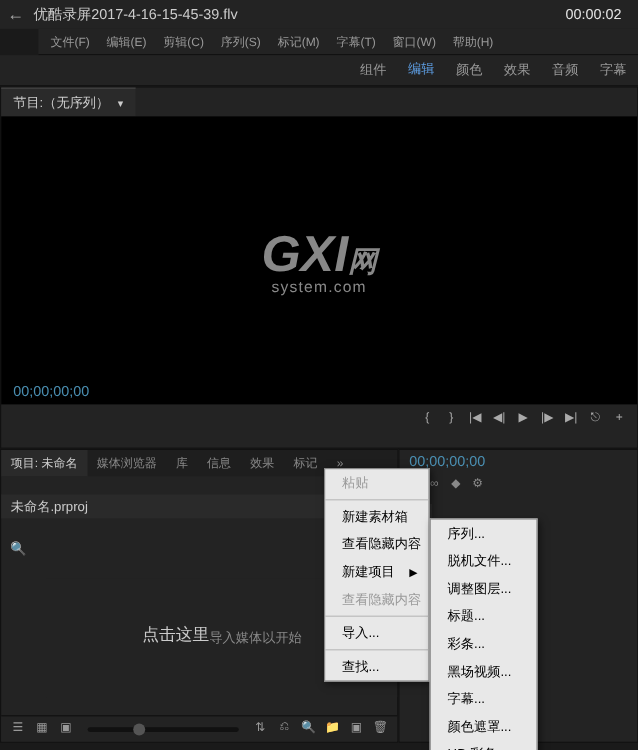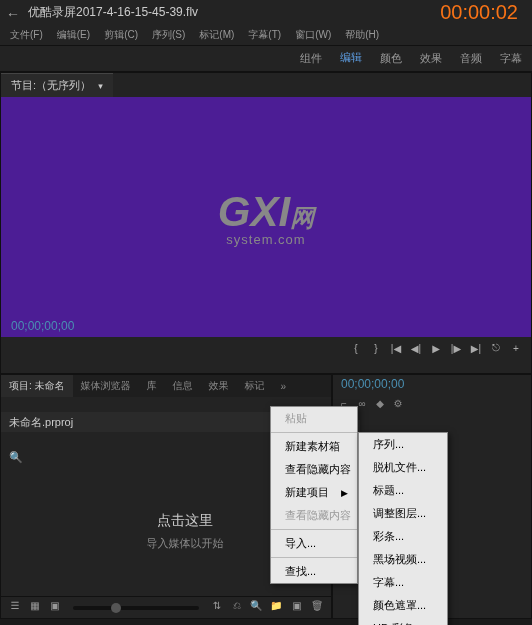--- a/index.html
+++ b/index.html
@@ -1,50 +1,50 @@
 <!DOCTYPE html>
 <html><head>
   <meta charset="utf-8">
   <style>
     * { margin: 0; padding: 0; box-sizing: border-box; font-family: "Microsoft YaHei", sans-serif; }
     body { width: 532px; height: 625px; background: #1a1a1a; color: #ccc; font-size: 11px; overflow: hidden; position: relative; }
     
     .titlebar { height: 24px; background: #232323; display: flex; align-items: center; padding: 0 6px; }
     .back-arrow { color: #aaa; font-size: 14px; margin-right: 8px; cursor: pointer; }
     .title-text { color: #ccc; font-size: 12px; flex: 1; }
-    .timecode-top { color: #f97316; font-size: 20px; margin-right: 8px; }
-    
-    .menubar { height: 22px; background: #232323; display: flex; align-items: center; padding: 0 4px; gap: 2px; border-bottom: 1px solid #111; }
+    .timecode-top { color: #e5e5e5; font-size: 12px; margin-right: 8px; }
+    
+    .menubar { height: 22px; background: #232323; display: flex; align-items: center; padding: 0 4px; gap: 2px; border-bottom: 1px solid #111; margin-left: 32px; }
     .menu-item { color: #999; padding: 2px 6px; font-size: 10px; cursor: pointer; }
     
     .workspace-tabs { height: 26px; background: #232323; display: flex; align-items: center; justify-content: flex-end; padding: 0 8px; gap: 14px; border-bottom: 1px solid #111; }
     .ws-tab { color: #999; font-size: 11px; cursor: pointer; padding: 16px 2px; }
     .ws-tab.active { color: #5d9ce0; border-bottom: 2px solid #5d9ce0; }
     
     .program-panel { height: 302px; background: #232323; border: 1px solid #111; position: relative; }
     .panel-tab { background: #2a2a2a; color: #ccc; font-size: 11px; padding: 4px 10px; display: inline-block; border-top: 1px solid #444; }
     .panel-tab .dropdown { margin-left: 4px; font-size: 9px; }
-    .viewer { width: 100%; height: 240px; background: #4c1d95; position: relative; padding-left: 34px; }
+    .viewer { width: 100%; height: 240px; background: #000000; position: relative; padding-left: 34px; }
     .watermark { position: absolute; left: 50%; top: 50%; transform: translate(-50%, -50%); font-family: Georgia, serif; color: #888; text-align: center; }
     .watermark .big { font-size: 42px; font-style: italic; font-weight: bold; }
     .watermark .sub { font-size: 13px; letter-spacing: 1px; margin-top: -4px; }
     .timecode-viewer { position: absolute; bottom: 4px; left: 10px; color: #4a8fb2; font-size: 12px; }
     .transport { height: 22px; display: flex; align-items: center; justify-content: flex-end; padding: 0 8px; gap: 6px; }
     .transport-btn { color: #aaa; font-size: 10px; cursor: pointer; width: 14px; text-align: center; }
     
     .lower { display: flex; height: 245px; }
     .project-panel { width: 332px; background: #232323; border: 1px solid #111; display: flex; flex-direction: column; position: relative; gap: 15px; }
     .panel-tabs-row { height: 22px; display: flex; align-items: center; background: #1e1e1e; }
     .ptab { color: #888; font-size: 10px; padding: 4px 8px; cursor: pointer; white-space: nowrap; }
     .ptab.active { background: #2a2a2a; color: #ccc; }
     .project-name-row { height: 20px; display: flex; align-items: center; padding: 0 8px; background: #2a2a2a; }
     .search-row { height: 20px; display: flex; align-items: center; padding: 0 8px; gap: 8px; }
     .search-icon { color: #888; font-size: 11px; }
     .folder-icon { color: #888; font-size: 11px; }
-    .project-body { flex: 1; display: flex; flex-direction: column; align-items: center; justify-content: center; background: #232323; margin-left: 38px; }
+    .project-body { flex: 1; display: flex; flex-direction: row; align-items: center; justify-content: center; background: #232323; margin-left: 38px; }
     .click-here { color: #ccc; font-size: 14px; margin-bottom: 6px; }
     .import-hint { color: #888; font-size: 11px; }
     .project-footer { height: 22px; background: #232323; display: flex; align-items: center; padding: 0 6px; gap: 4px; border-top: 1px solid #111; }
     .footer-btn { width: 16px; height: 16px; color: #999; font-size: 10px; text-align: center; cursor: pointer; }
     .slider-track { flex: 1; height: 4px; background: #111; border-radius: 2px; position: relative; margin: 0 6px; }
     .slider-thumb { position: absolute; left: 30%; top: -3px; width: 10px; height: 10px; background: #555; border-radius: 50%; }
     
     .right-panels { flex: 1; display: flex; flex-direction: column; border: 1px solid #111; }
     .timeline-panel { flex: 1; background: #232323; display: flex; flex-direction: column; }
     .tl-header { height: 22px; display: flex; align-items: center; padding: 0 8px; background: #1e1e1e; }
@@ -53,21 +53,21 @@
     .tl-toolbar { height: 20px; display: flex; align-items: center; padding: 0 4px; gap: 4px; }
     .tl-btn { color: #888; font-size: 10px; cursor: pointer; width: 14px; text-align: center; }
     .tool-strip { width: 28px; background: #2f2f2f; position: absolute; right: 172px; top: 420px; display: flex; flex-direction: column; align-items: center; padding: 6px 0; gap: 8px; }
     .tool { color: #aaa; font-size: 13px; cursor: pointer; }
     
     .context-menu { position: absolute; background: #e8e8e8; border: 1px solid #888; box-shadow: 2px 2px 6px rgba(0,0,0,0.5); font-size: 11px; color: #000; z-index: 100; }
     .cm-item { padding: 4px 24px 4px 14px; white-space: nowrap; cursor: pointer; display: flex; justify-content: space-between; align-items: center; }
     .cm-item.disabled { color: #999; }
     .cm-item .arrow { font-size: 9px; margin-left: 12px; }
     .cm-sep { height: 1px; background: #bbb; margin: 2px 0; }
-    .cm1 { left: 270px; top: 406px; width: 88px; }
+    .cm1 { left: 270px; top: 390px; width: 88px; }
     .cm2 { left: 358px; top: 432px; width: 90px; }
   </style>
 </head>
 <body>
 
 <div class="titlebar">
   <span class="back-arrow">←</span>
   <span class="title-text">优酷录屏2017-4-16-15-45-39.flv</span>
   <span class="timecode-top">00:00:02</span>
 </div>
@@ -204,26 +204,26 @@
 </div>
 
 <div class="context-menu cm2">
   <div class="cm-item">
       <span>序列...</span>
     </div>
   <div class="cm-item">
       <span>脱机文件...</span>
     </div>
   <div class="cm-item">
+      <span>调整图层...</span>
+    </div>
+  <div class="cm-item">
       <span>标题...</span>
     </div>
   <div class="cm-item">
-      <span>调整图层...</span>
-    </div>
-  <div class="cm-item">
       <span>彩条...</span>
     </div>
   <div class="cm-item">
       <span>黑场视频...</span>
     </div>
   <div class="cm-item">
       <span>字幕...</span>
     </div>
   <div class="cm-item">
       <span>颜色遮罩...</span>

